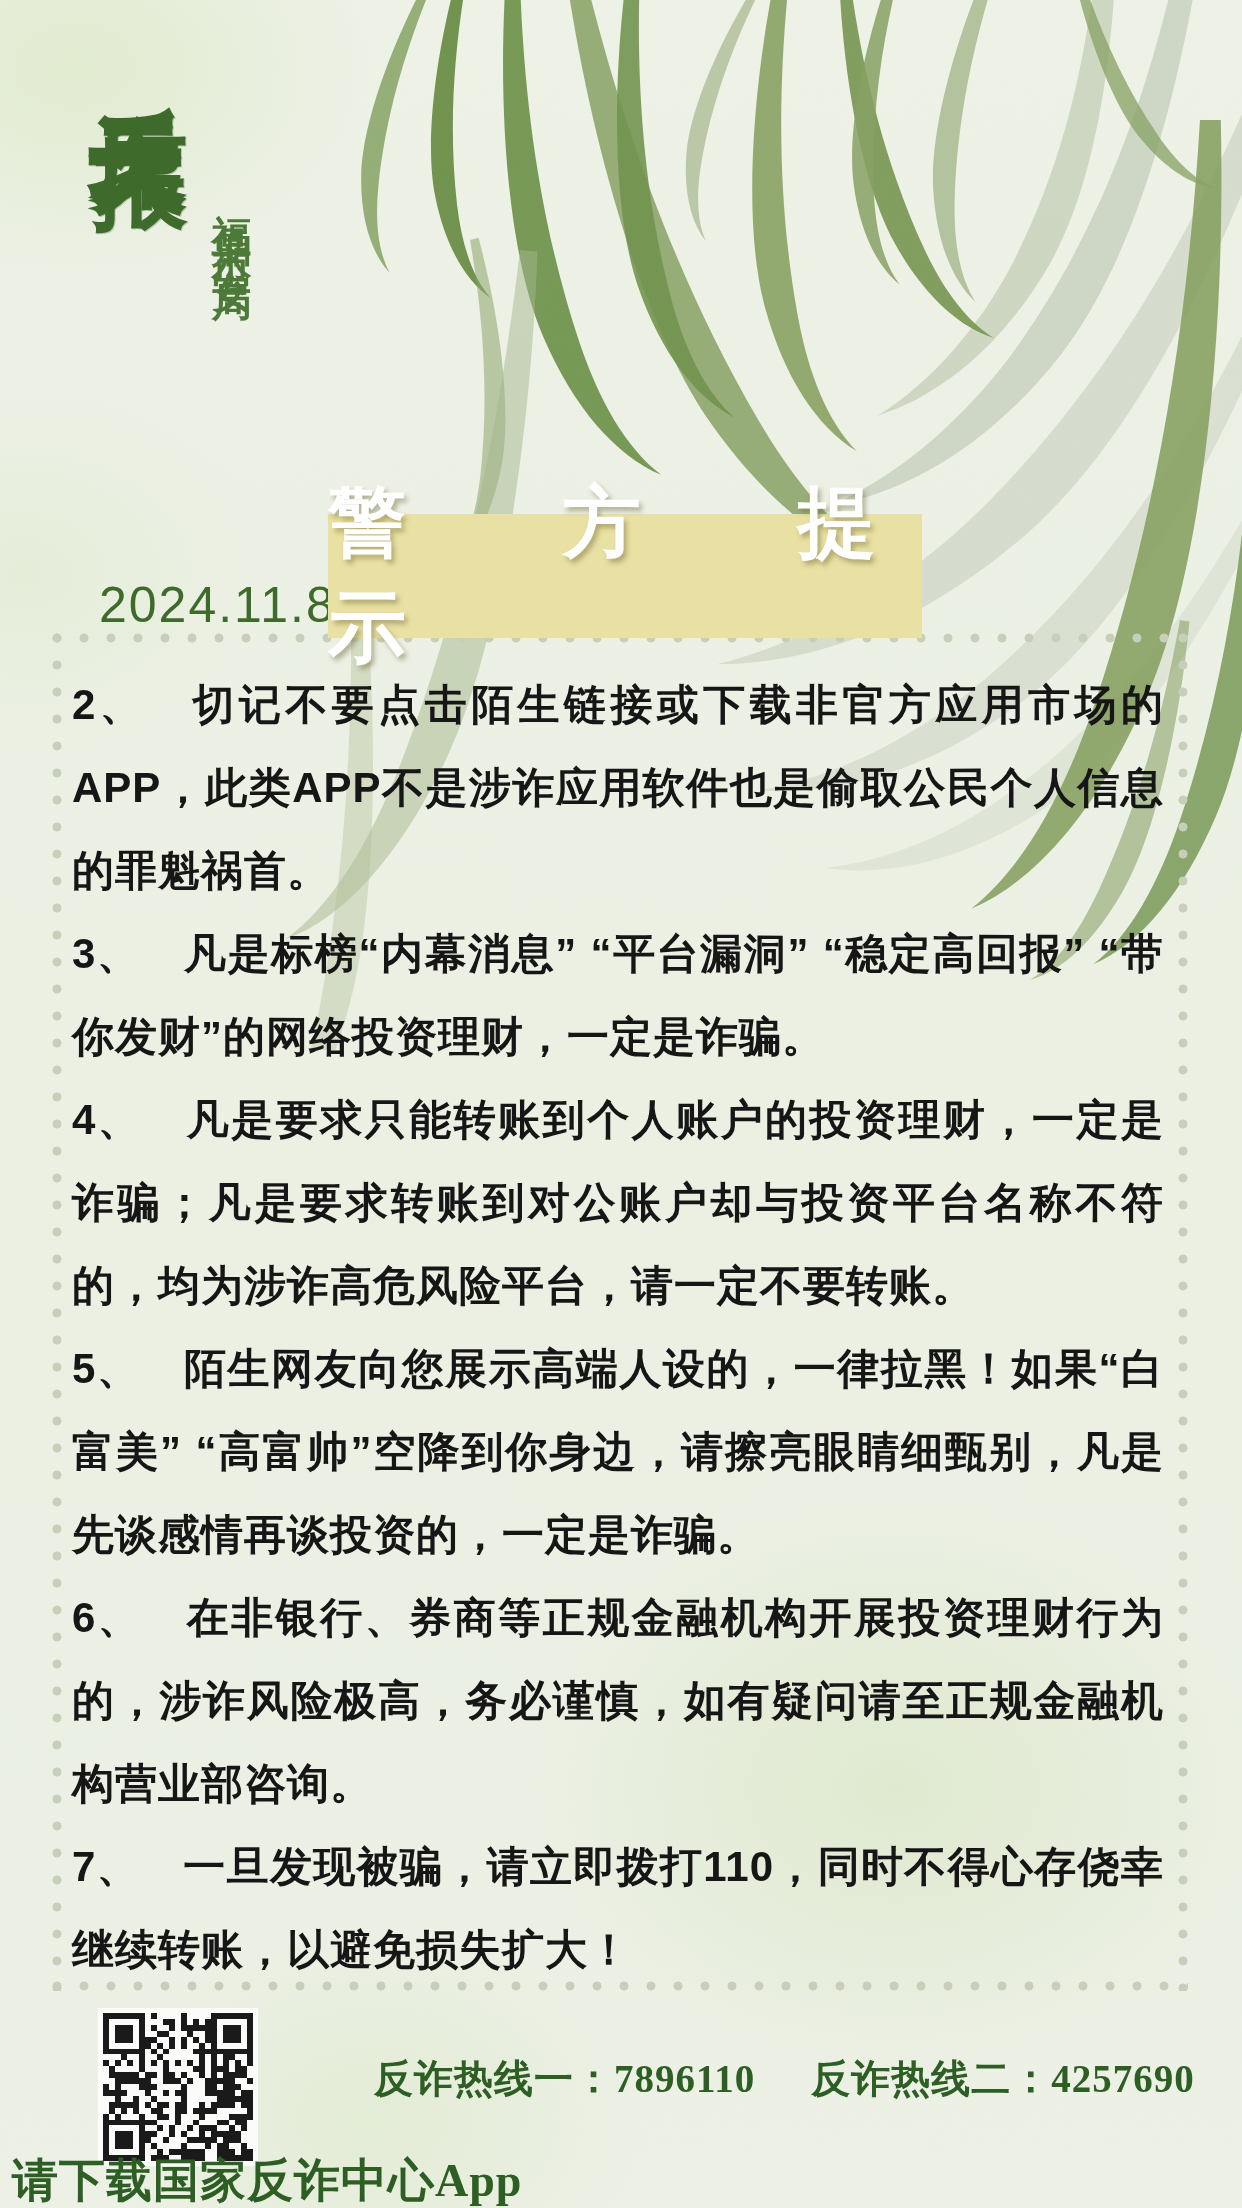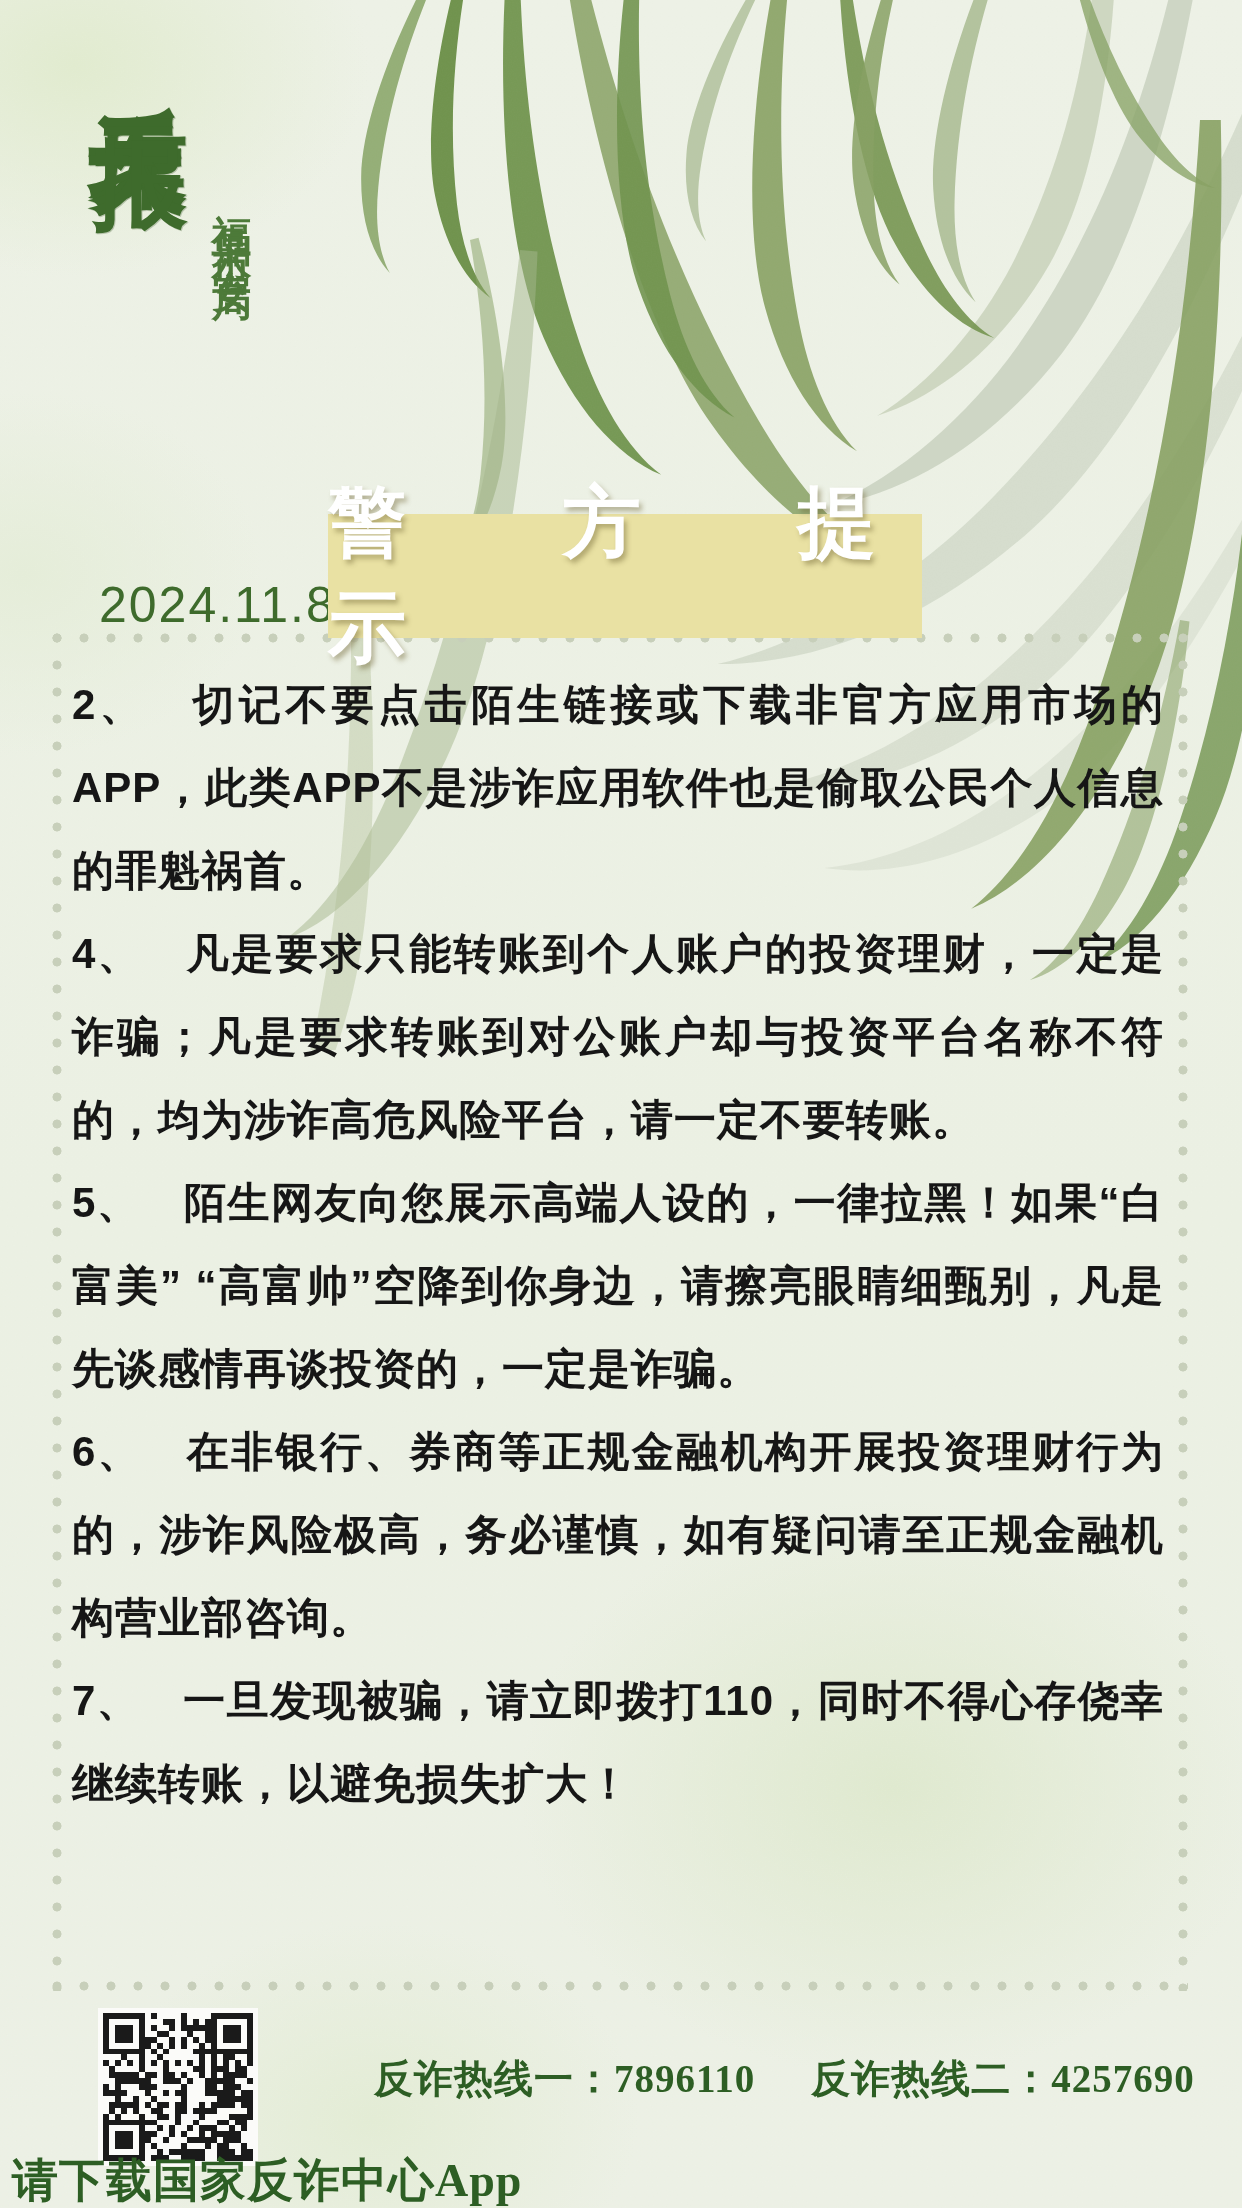--- a/index.html
+++ b/index.html
@@ -142,20 +142,21 @@
     <span>警 方 提 示</span>
   </div>
 
   <section class="tips-box">
     <div class="dots-h dots-top"></div>
     <div class="dots-h dots-bottom"></div>
     <div class="dots-v dots-left"></div>
     <div class="dots-v dots-right"></div>
     <div class="tips">
       <p> 2、　切记不要点击陌生链接或下载非官方应用市场的APP，此类APP不是涉诈应用软件也是偷取公民个人信息的罪魁祸首。</p>
+      <p>3、　凡是标榜“内幕消息” “平台漏洞” “稳定高回报” “带你发财”的网络投资理财，一定是诈骗。</p>
       <p>4、　凡是要求只能转账到个人账户的投资理财，一定是诈骗；凡是要求转账到对公账户却与投资平台名称不符的，均为涉诈高危风险平台，请一定不要转账。</p>
       <p> 5、　陌生网友向您展示高端人设的，一律拉黑！如果“白富美” “高富帅”空降到你身边，请擦亮眼睛细甄别，凡是先谈感情再谈投资的，一定是诈骗。</p>
       <p>6、　在非银行、券商等正规金融机构开展投资理财行为的，涉诈风险极高，务必谨慎，如有疑问请至正规金融机构营业部咨询。</p>
       <p>7、　一旦发现被骗，请立即拨打110，同时不得心存侥幸继续转账，以避免损失扩大！</p>
     </div>
   </section>
 
   <div class="qr" id="qr">
       <i class="b"></i>
       <i class="b"></i>

